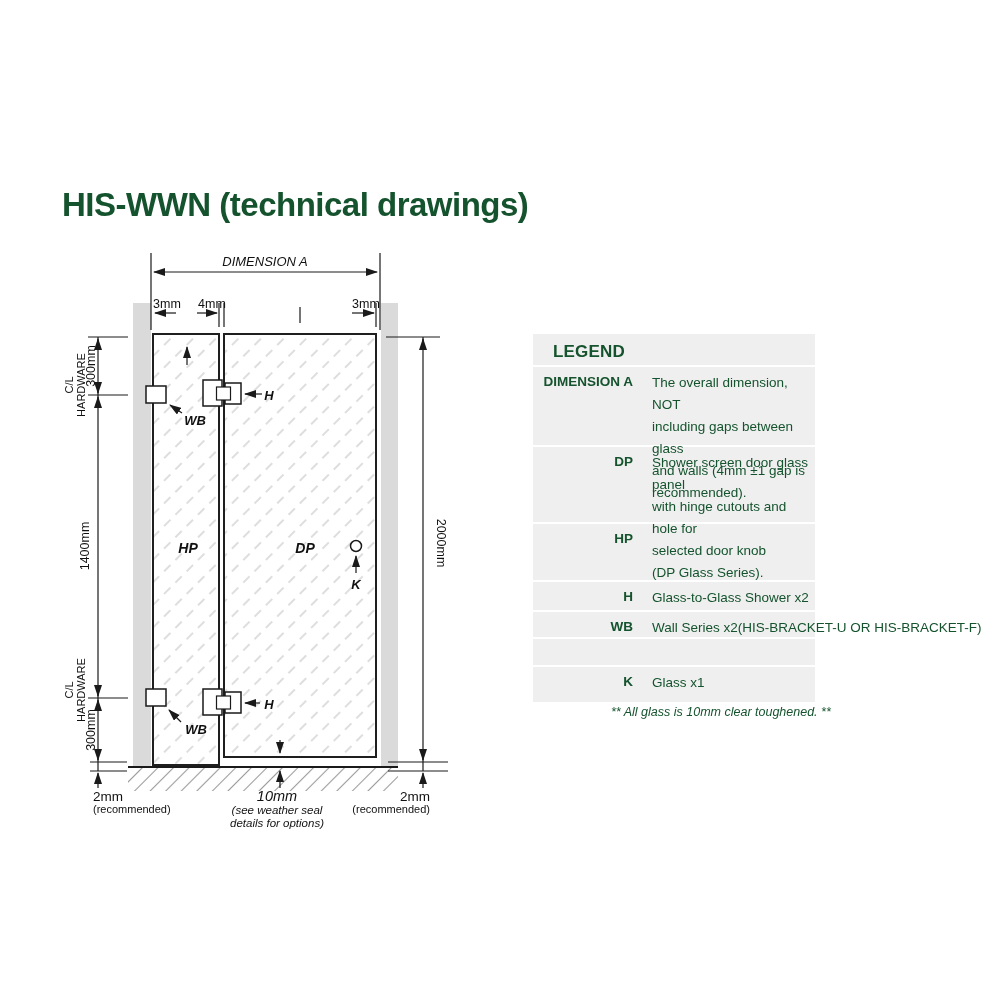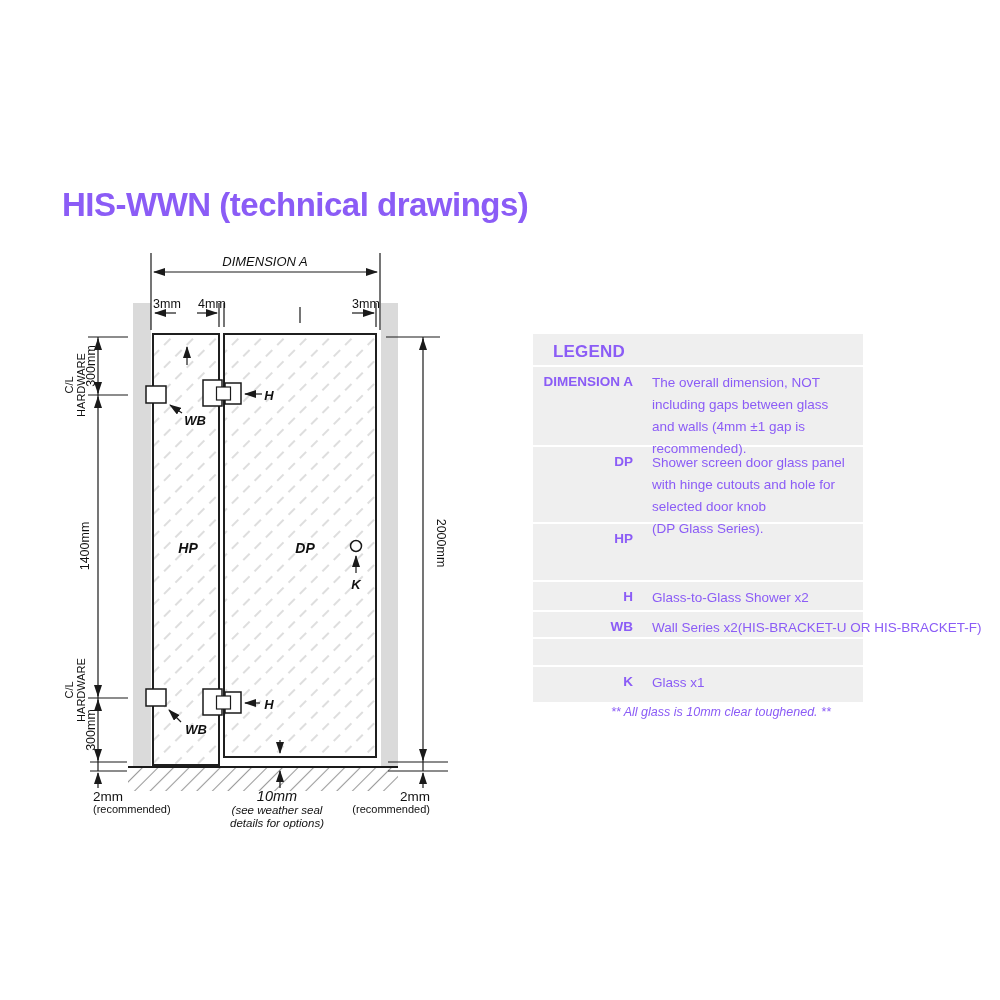--- a/index.html
+++ b/index.html
@@ -1,29 +1,29 @@
 <!DOCTYPE html>
 <html><head>
 <meta charset="utf-8">
 <style>
   html,body{margin:0;padding:0;background:#fff;}
   .page{position:relative;width:1000px;height:1000px;background:#ffffff;overflow:hidden;
-        font-family:"Liberation Sans",sans-serif;color:#8b5cf6;}
+        font-family:"Liberation Sans",sans-serif;color:#14532d;}
   .page-title{position:absolute;left:62px;top:186px;font-size:33px;font-weight:700;
               letter-spacing:-0.5px;white-space:nowrap;}
   svg.drawing{position:absolute;left:0;top:0;}
   svg text{font-family:"Liberation Sans",sans-serif;fill:#111;}
   .dimtxt{font-size:12.5px;}
   .dimtxt-it{font-size:13px;font-style:italic;}
   .hwtxt{font-size:13px;font-weight:700;font-style:italic;}
   .paneltxt{font-size:14px;font-weight:700;font-style:italic;}
   .sm{font-size:11px;}
   .rot{font-size:12.5px;}
   
-  .legend{position:absolute;left:533px;top:334px;width:330px;background:#efefef;}
+  .legend{position:absolute;left:533px;top:334px;width:282px;background:#efefef;}
   .legend-title{padding:8px 0 6px 20px;font-size:17px;font-weight:700;letter-spacing:0.2px;height:17px;}
   .lrow{display:flex;border-top:2px solid #ffffff;padding-top:5px;box-sizing:border-box;}
   .lkey{width:100px;flex:0 0 100px;text-align:right;font-weight:700;font-size:13.5px;line-height:19px;}
   .ldesc{margin-left:19px;font-size:13.5px;line-height:22px;white-space:pre-line;}
   .ldesc.nowrap{white-space:nowrap;}
   .r1{height:80px;} .r2{height:77px;} .r3{height:58px;} .r4{height:30px;}
   .r5{height:27px;} .r6{height:28px;} .r7{height:37px;}
   .footnote{position:absolute;left:598px;top:705px;font-size:12.5px;font-style:italic;white-space:nowrap;margin-left:13px;}
 </style>
 </head>

